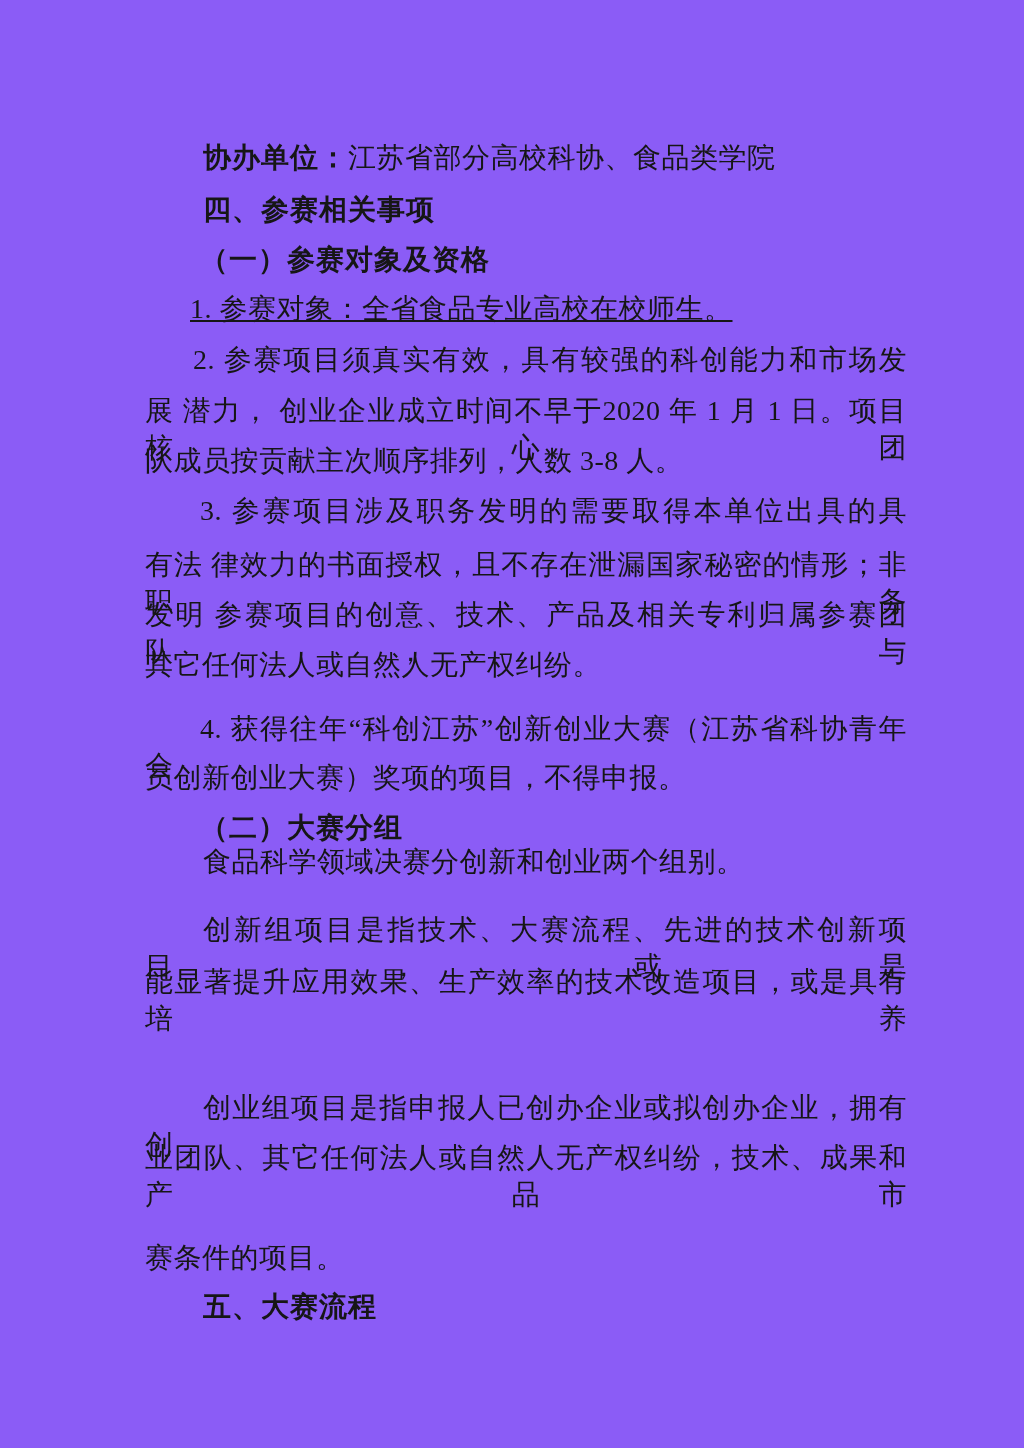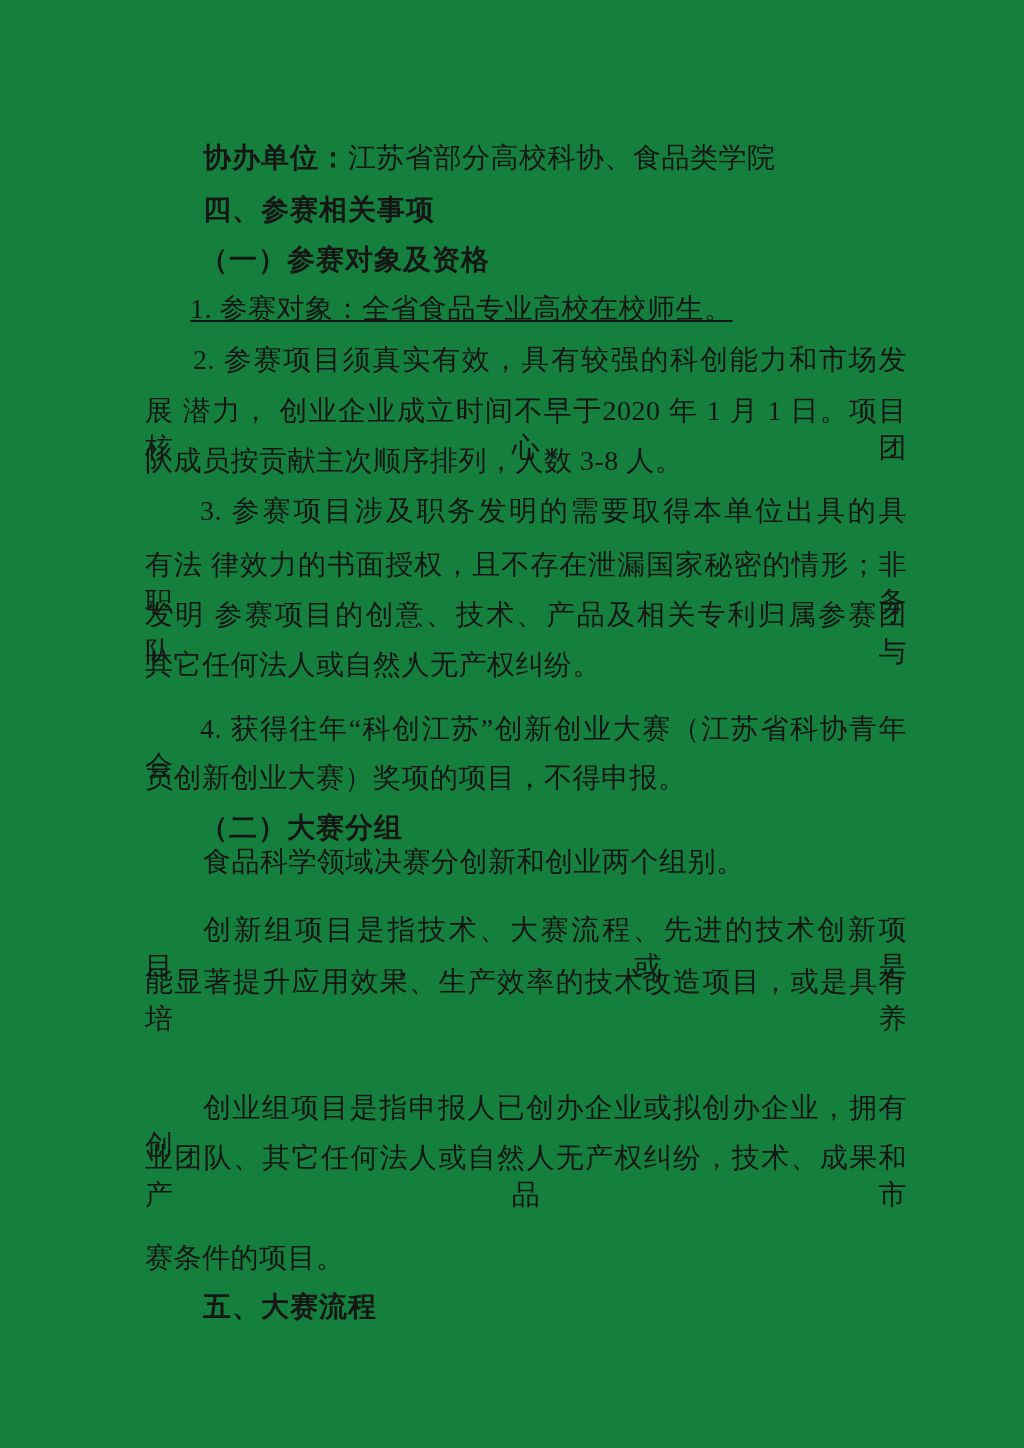--- a/index.html
+++ b/index.html
@@ -3,21 +3,21 @@
 <meta charset="utf-8">
 <title>Document</title>
 <style>
   html,body{margin:0;padding:0;}
   body{
     width:1024px;height:1448px;background:#ffffff;
     font-family:"Liberation Serif","DejaVu Serif",serif;
   }
   .page{
     position:relative;width:1024px;height:1448px;
-    background:#15803d;overflow:hidden;
+    background:#8b5cf6;overflow:hidden;
   }
   .line{
     position:absolute;left:145px;width:762px;
     font-size:28px;line-height:37px;color:#161616;
     letter-spacing:0.5px;
   }
   
   .b, .lbl{
     font-weight:700;
     font-family:"Liberation Sans","DejaVu Sans",sans-serif;

